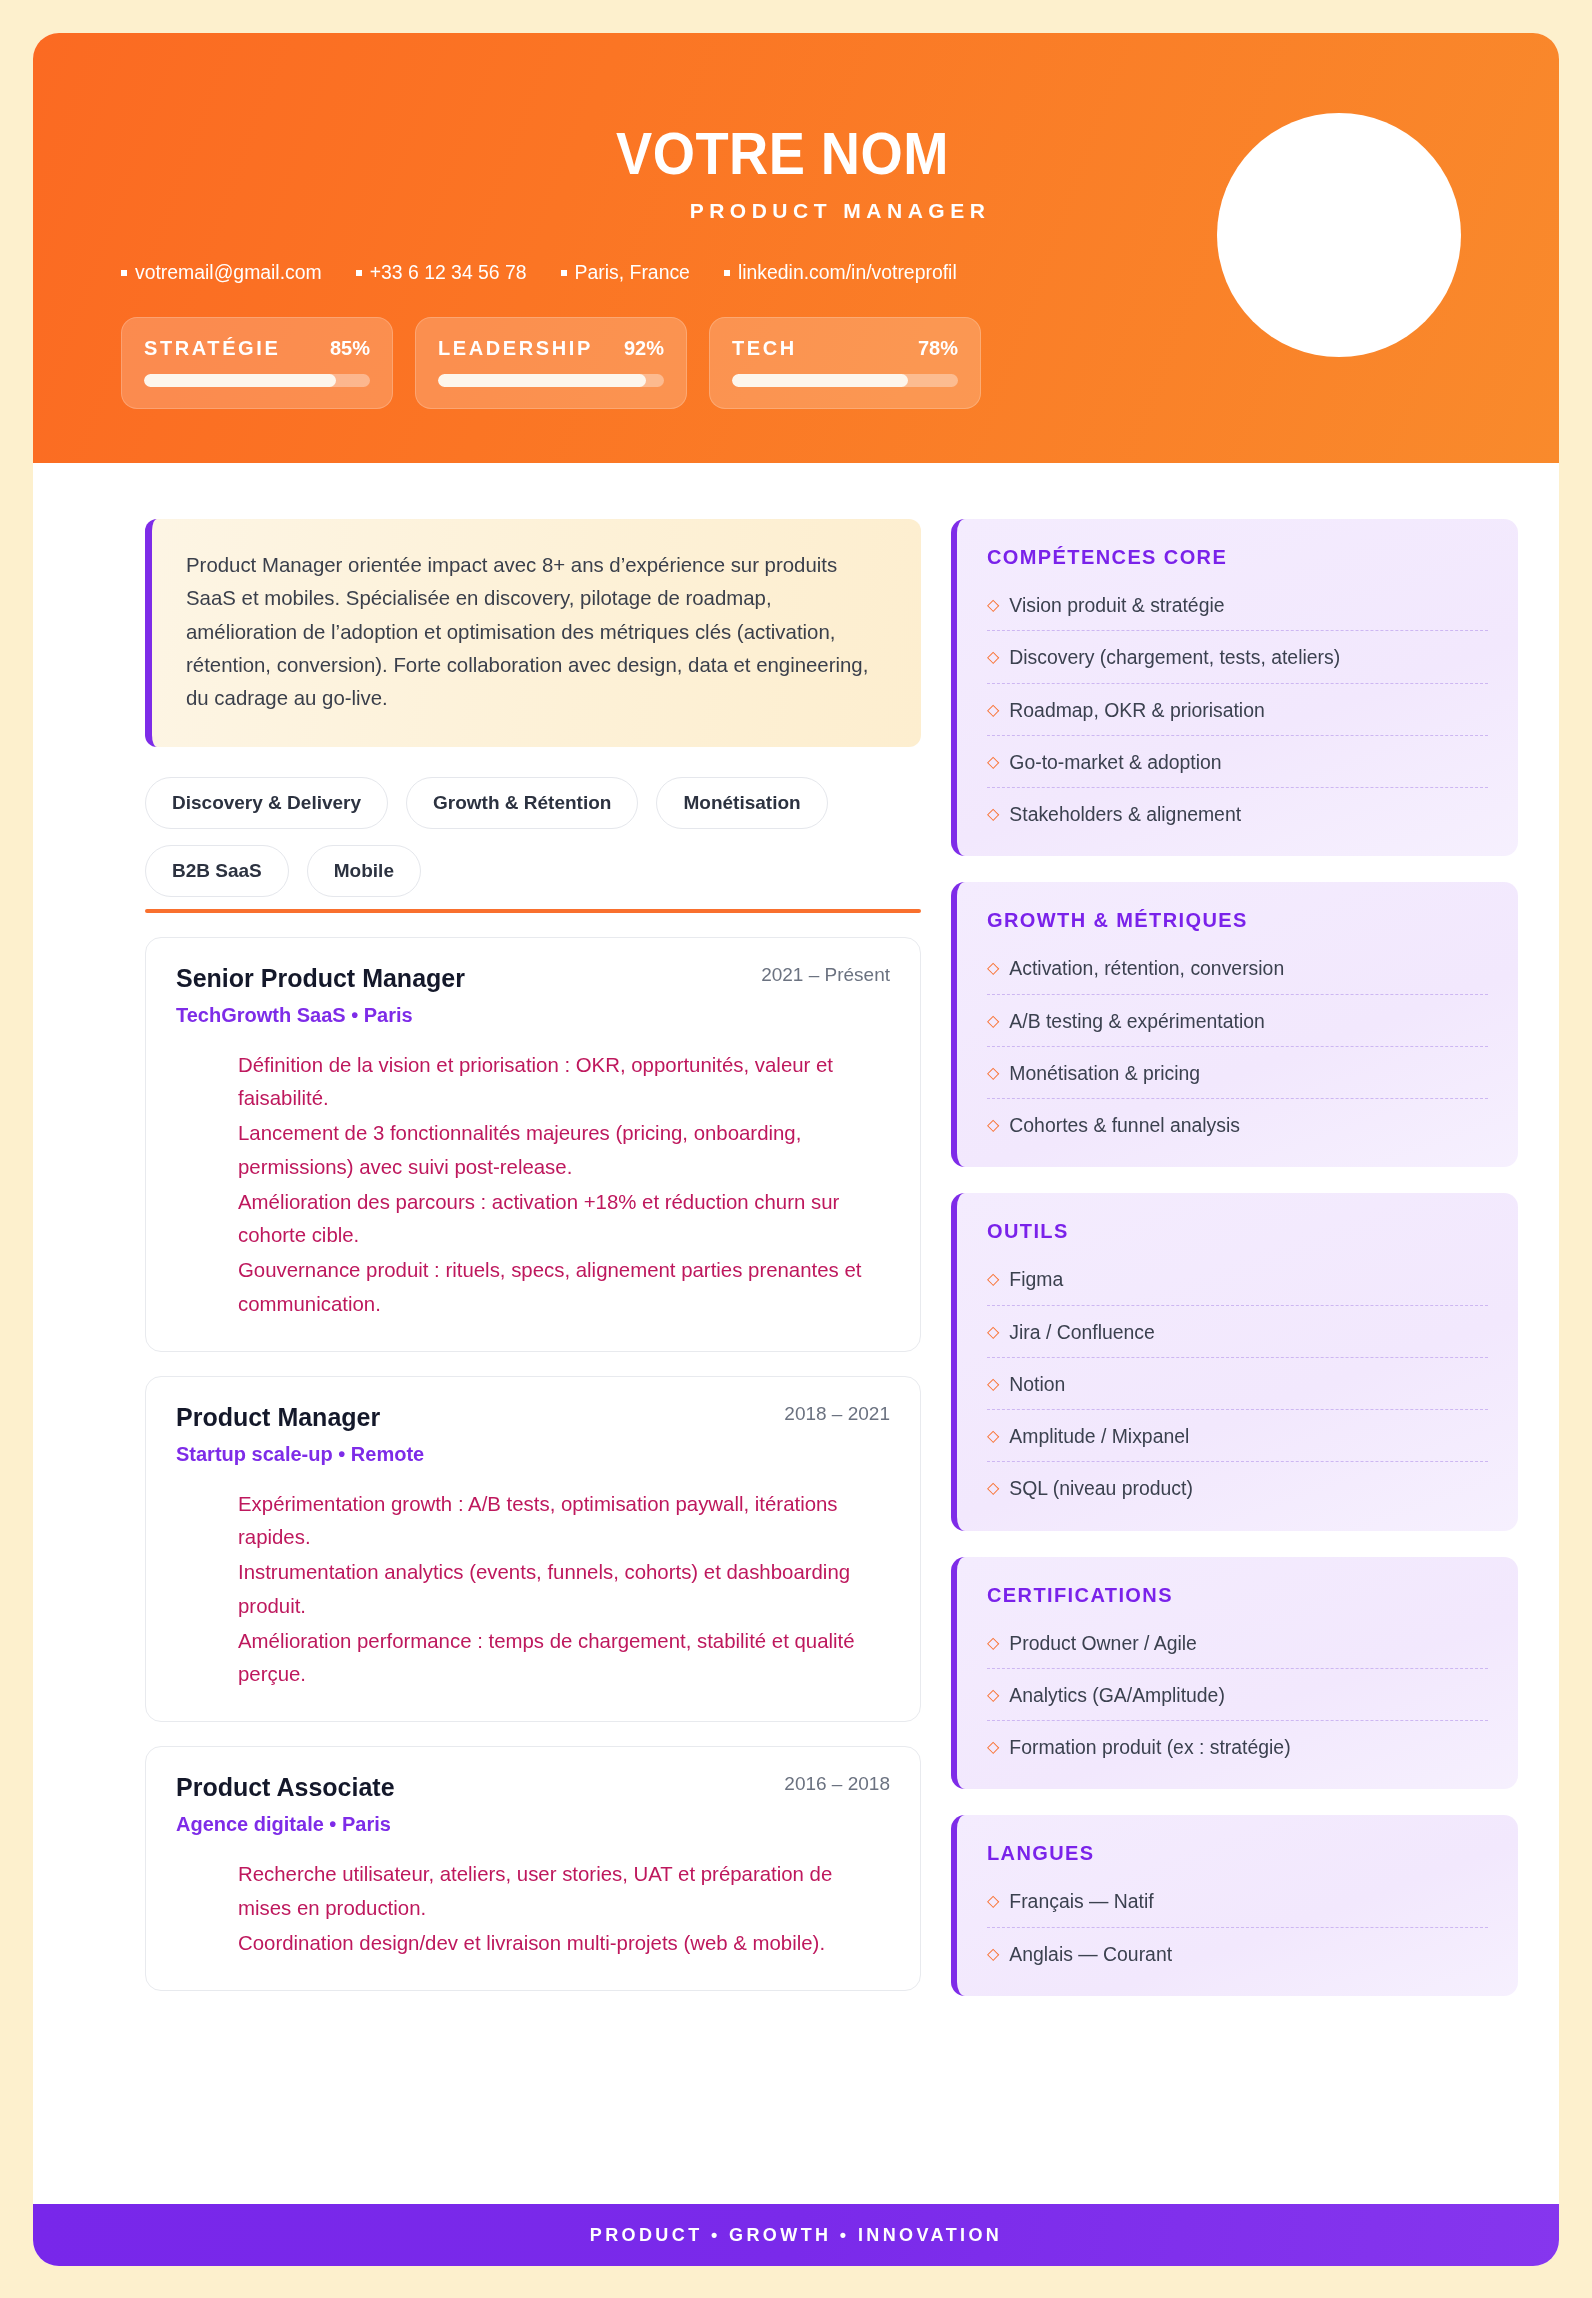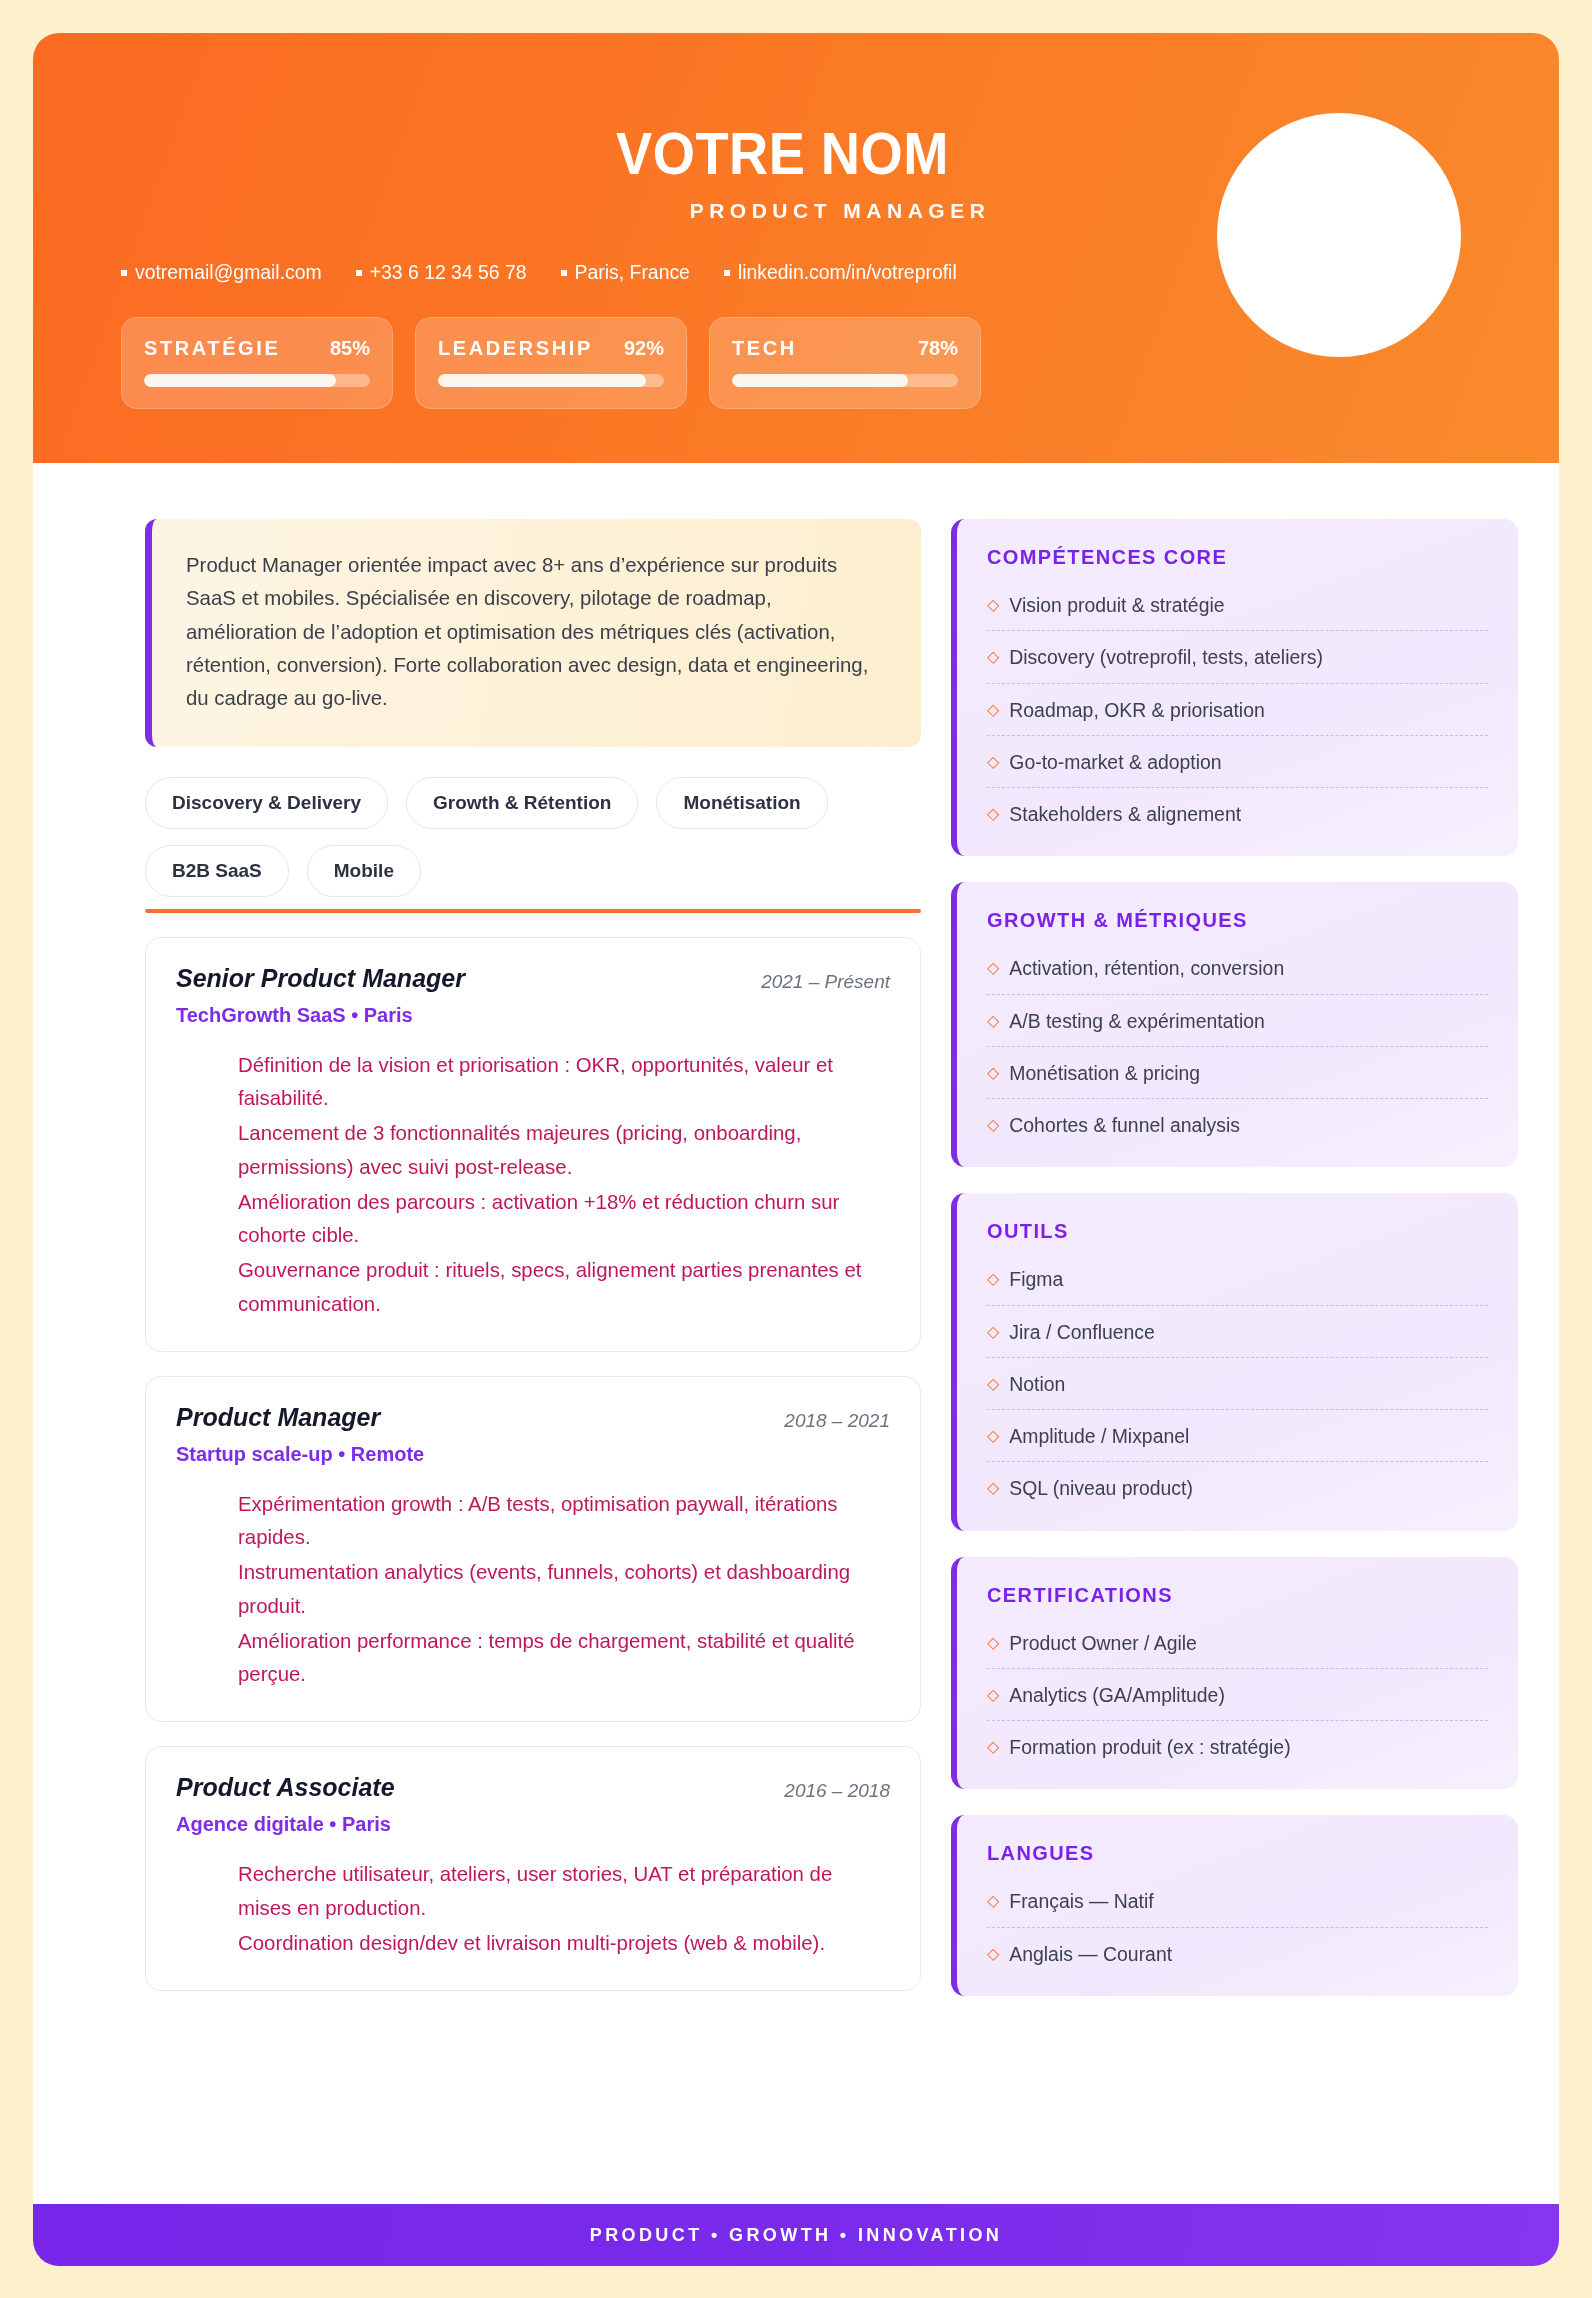--- a/index.html
+++ b/index.html
@@ -191,22 +191,21 @@
   .job {
     margin-top: 24px;
     border: 1.5px solid #e8eaee;
     border-radius: 16px;
     padding: 26px 30px 28px 30px;
     background: #ffffff;
   }
   .job-head {
     display: flex;
     justify-content: space-between;
-    align-items: flex-end;
-    font-style: italic;
+    align-items: flex-start;
   }
   .job-title {
     font-size: 25px;
     font-weight: 800;
     color: #14182a;
   }
   .job-dates {
     font-size: 19px;
     color: #6b7280;
     white-space: nowrap;
@@ -410,21 +409,21 @@
 
       <div class="side-card">
         <div class="side-title">COMPÉTENCES CORE</div>
         <ul class="side-list">
           <li>
               <span class="diamond">◇</span>
               <span>Vision produit &amp; stratégie</span>
             </li>
           <li>
               <span class="diamond">◇</span>
-              <span>Discovery (votreprofil, tests, ateliers)</span>
+              <span>Discovery (chargement, tests, ateliers)</span>
             </li>
           <li>
               <span class="diamond">◇</span>
               <span>Roadmap, OKR &amp; priorisation</span>
             </li>
           <li>
               <span class="diamond">◇</span>
               <span>Go-to-market &amp; adoption</span>
             </li>
           <li>

